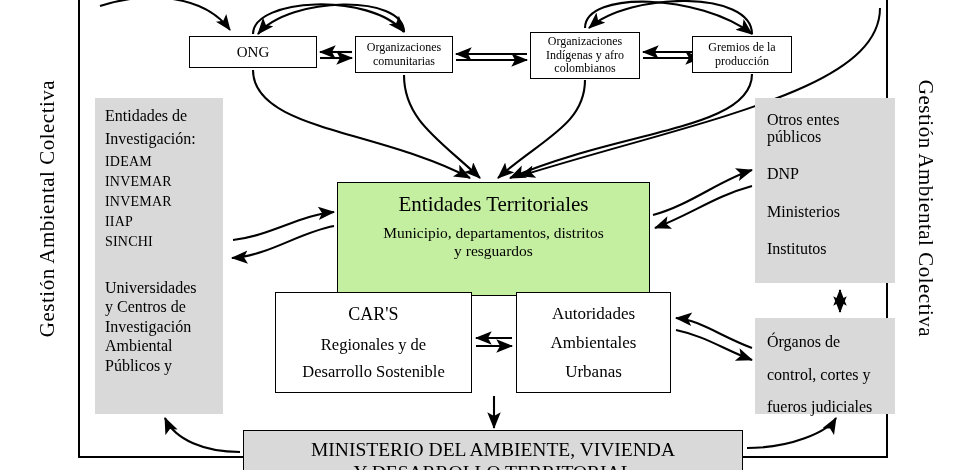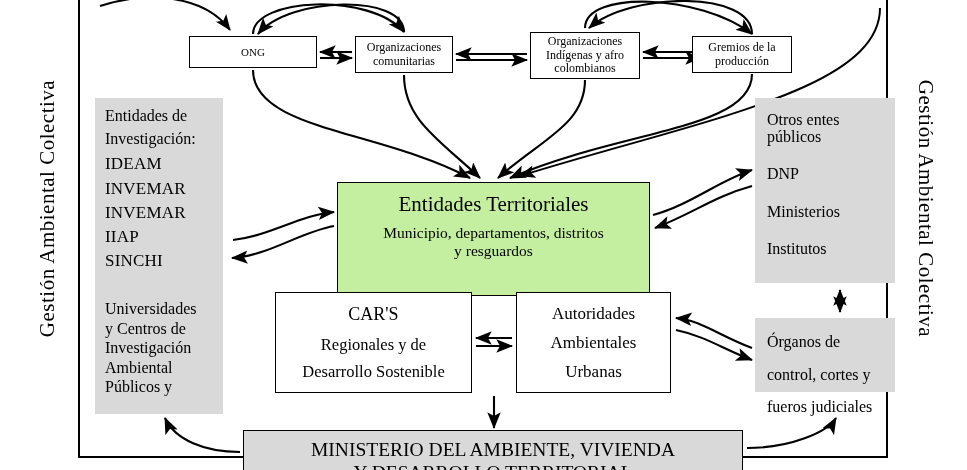--- a/index.html
+++ b/index.html
@@ -67,21 +67,21 @@
     background: #d9d9d9;
     border: none;
     font-family: "Liberation Serif", serif;
     color: #000;
   }
   .top-small {
     font-size: 12px;
     padding: 2px 3px;
   }
   .ong {
-    font-size: 11px;
+    font-size: 15px;
   }
   #box-ong { left: 189px; top: 36px; width: 128px; height: 32px; }
   #box-org-com { left: 355px; top: 36px; width: 98px; height: 37px; }
   #box-org-ind { left: 530px; top: 32px; width: 110px; height: 47px; }
   #box-gremios { left: 692px; top: 36px; width: 100px; height: 37px; }
 
   #box-entidades-terr {
     left: 337px; top: 182px; width: 313px; height: 114px;
     background: #c5efa0;
     border: 1.5px solid #000;
@@ -116,42 +116,42 @@
   #panel-investigacion {
     left: 95px; top: 98px; width: 128px; height: 316px;
     padding: 8px 10px 0 10px;
   }
   #panel-investigacion .pi-title {
     font-size: 16px;
     line-height: 1.2;
     margin-bottom: 4px;
   }
   #panel-investigacion .pi-item {
-    font-size: 17px;
+    font-size: 14px;
     line-height: 1.42;
     letter-spacing: 0.2px;
   }
   #panel-investigacion .pi-sub {
     font-size: 16px;
     line-height: 1.22;
     margin-top: 26px;
   }
 
   #panel-otros {
     left: 755px; top: 98px; width: 140px; height: 185px;
     padding: 12px 0 0 12px;
   }
   #panel-otros .po-line {
     font-size: 16px;
     line-height: 1.2;
     margin-bottom: 18px;
   }
 
   #panel-organos {
-    left: 755px; top: 318px; width: 140px; height: 74px;
+    left: 755px; top: 318px; width: 140px; height: 96px;
     padding: 14px 0 0 12px;
   }
   #panel-organos .po2-line {
     font-size: 16px;
     line-height: 1.22;
     margin-bottom: 13px;
   }
 
   svg.arrows {
     position: absolute;

